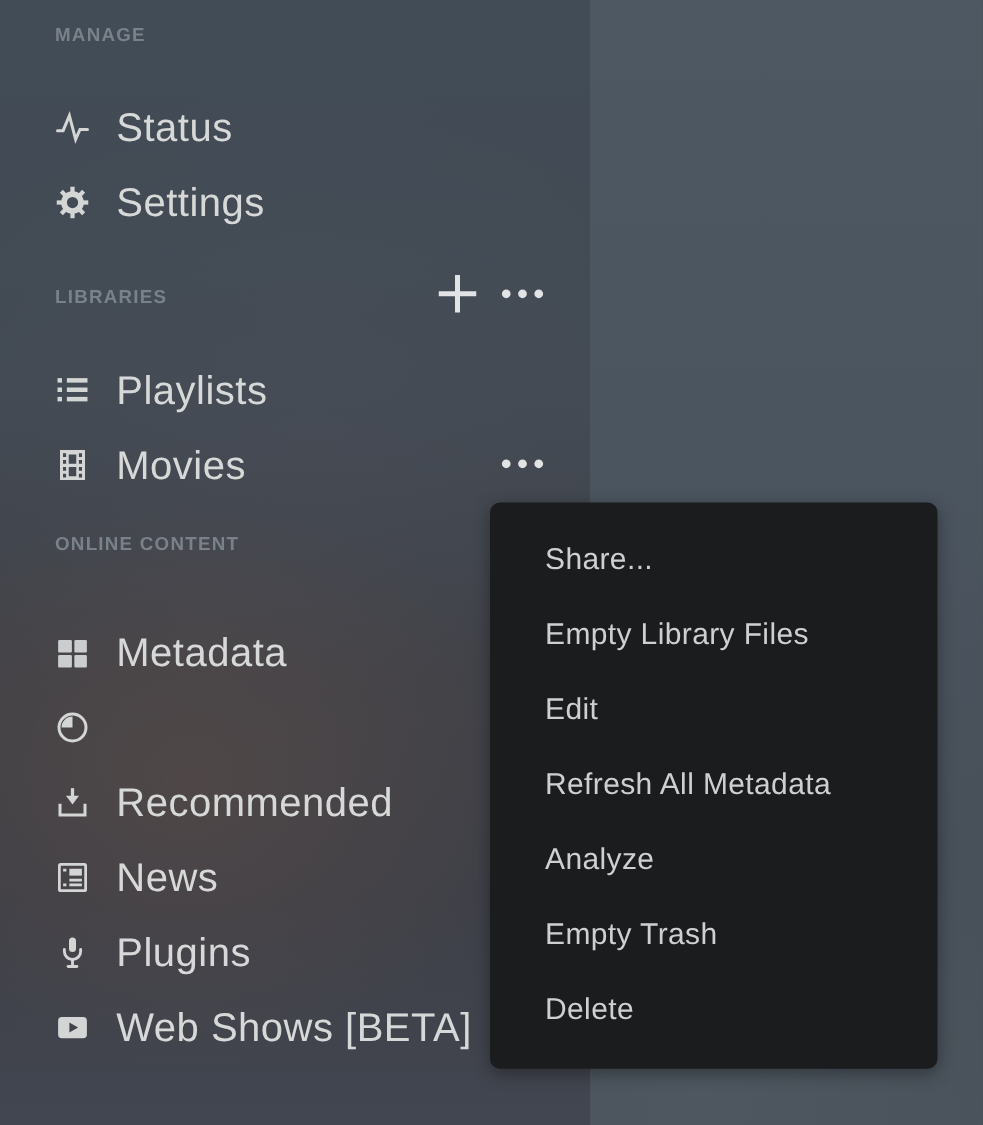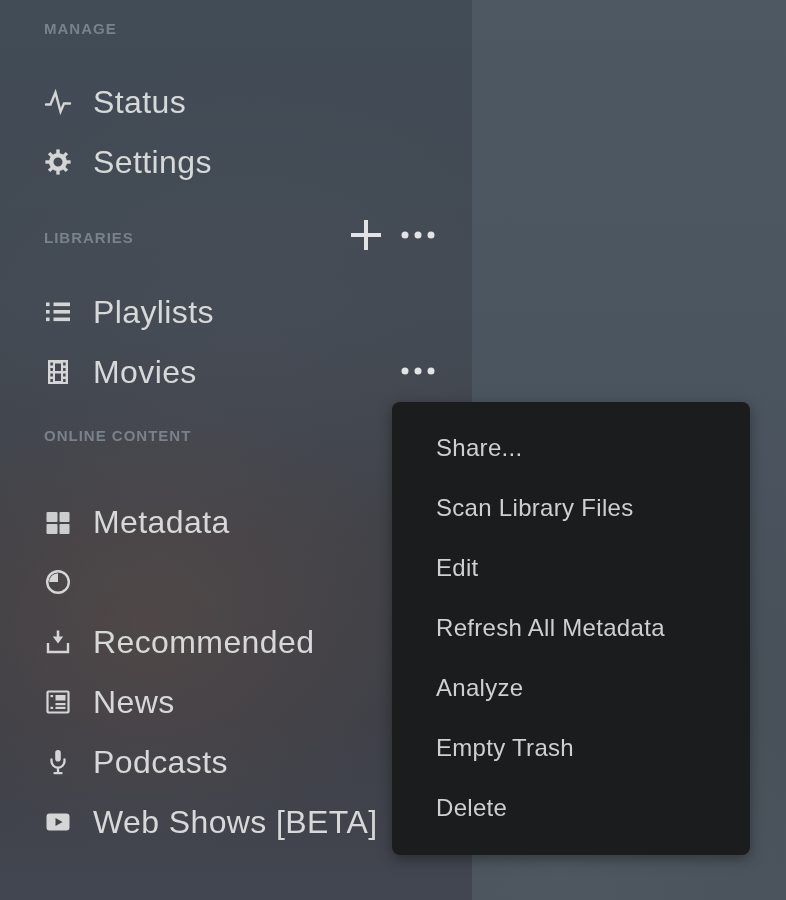--- a/index.html
+++ b/index.html
@@ -218,39 +218,39 @@
 
     <div class="row" style="top:732px">
       <span class="ric">
         <svg width="28" height="28" viewBox="0 0 28 28">
           <rect x="11.2" y="2" width="5.6" height="11.5" rx="2.8" fill="#d4d5d5"></rect>
           <path d="M7.5 11.5 v1.6 a6.5 6.5 0 0 0 13 0 v-1.6" fill="none" stroke="#d4d5d5" stroke-width="2.3" stroke-linecap="round"></path>
           <path d="M14 19.8 V24.2" stroke="#d4d5d5" stroke-width="2.3" stroke-linecap="round"></path>
           <path d="M10.5 25.2 H17.5" stroke="#d4d5d5" stroke-width="2.3" stroke-linecap="round"></path>
         </svg>
       </span>
-      <span class="rlabel">Podcasts</span>
+      <span class="rlabel">Plugins</span>
     </div>
 
     <div class="row" style="top:792px">
       <span class="ric">
         <svg width="28" height="28" viewBox="0 0 28 28">
           <path fill="#d4d5d5" fill-rule="evenodd" d="
             M5.5 5.5 H22.5 Q25.5 5.5 25.5 8.5 V19.5 Q25.5 22.5 22.5 22.5 H5.5 Q2.5 22.5 2.5 19.5 V8.5 Q2.5 5.5 5.5 5.5 Z
             M11.5 10 L18.5 14 L11.5 18 Z"></path>
         </svg>
       </span>
       <span class="rlabel">Web Shows [BETA]</span>
     </div>
 
   </aside>
 
   <nav class="context-menu">
     <div class="menu-item">Share...</div>
-    <div class="menu-item">Scan Library Files</div>
+    <div class="menu-item">Empty Library Files</div>
     <div class="menu-item">Edit</div>
     <div class="menu-item">Refresh All Metadata</div>
     <div class="menu-item">Analyze</div>
     <div class="menu-item">Empty Trash</div>
     <div class="menu-item">Delete</div>
   </nav>
 
 </div>
 
 </body></html>

